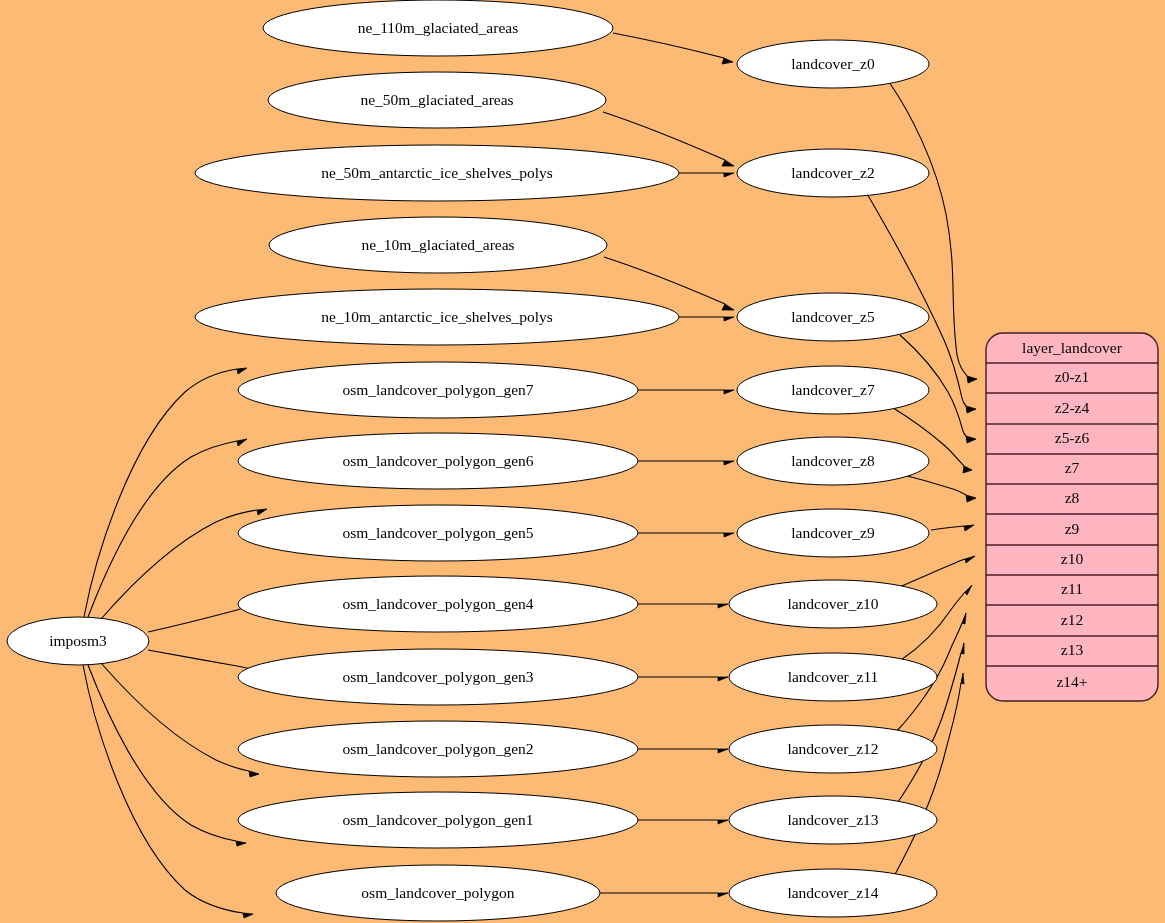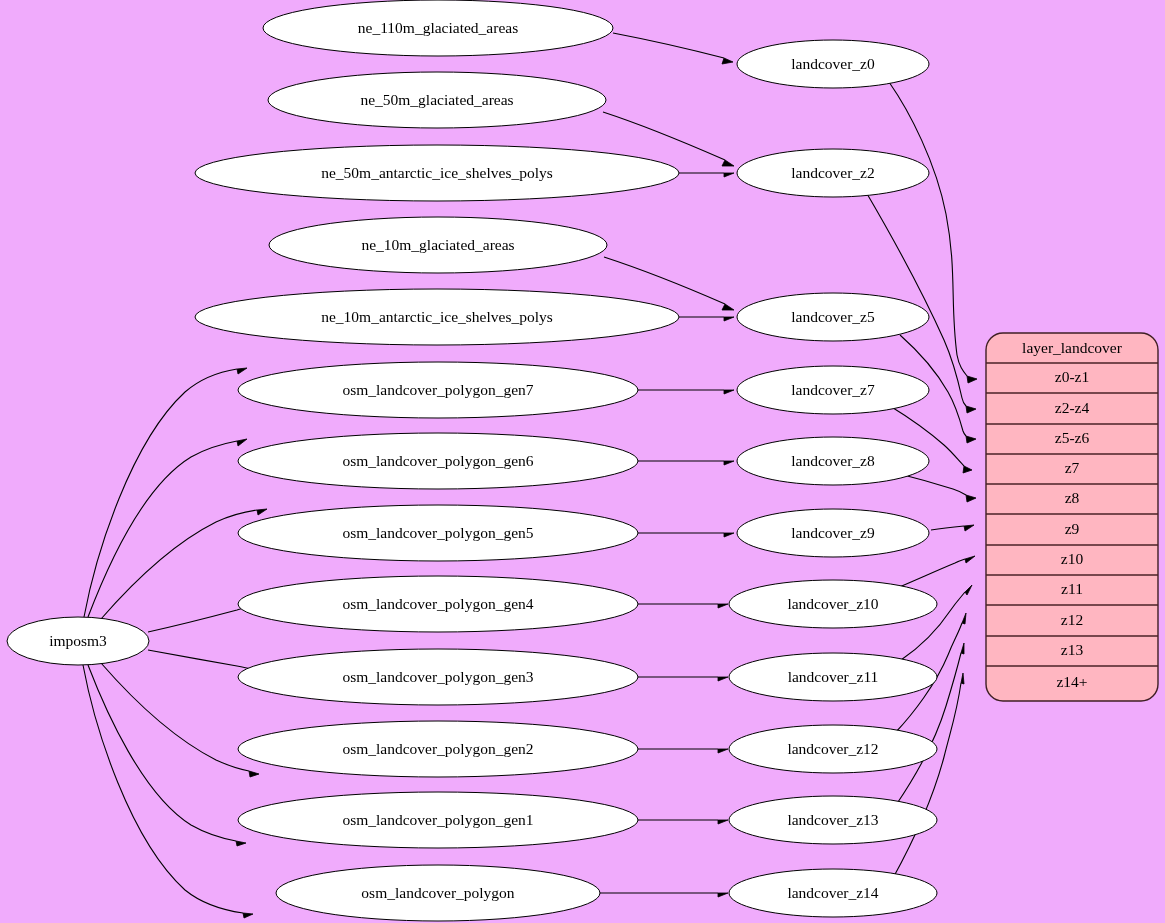--- a/index.html
+++ b/index.html
@@ -4,21 +4,21 @@
 <style>
   html, body {
     margin: 0;
     padding: 0;
     background: #ffffff;
   }
   #diagram-root {
     position: relative;
     width: 1165px;
     height: 923px;
-    background: #f0abfc;
+    background: #fdba74;
     font-family: "Liberation Serif", "DejaVu Serif", serif;
     overflow: hidden;
   }
   svg#graph {
     display: block;
     width: 1165px;
     height: 923px;
   }
   .node-ellipse {
     fill: #ffffff;

